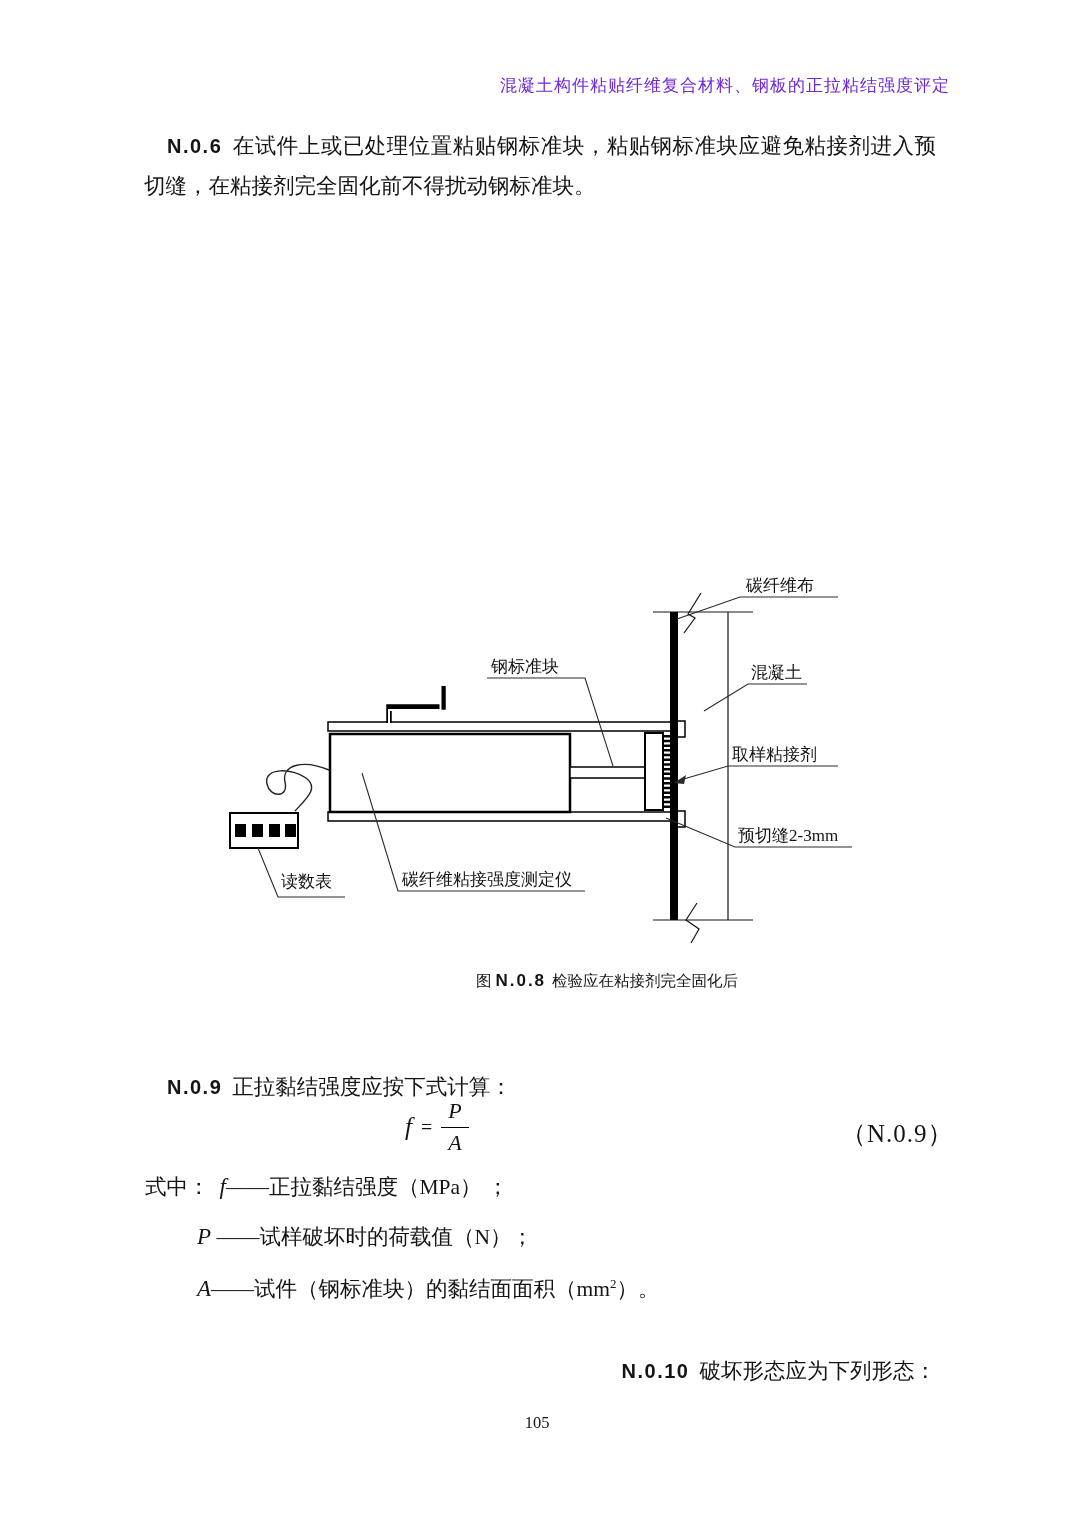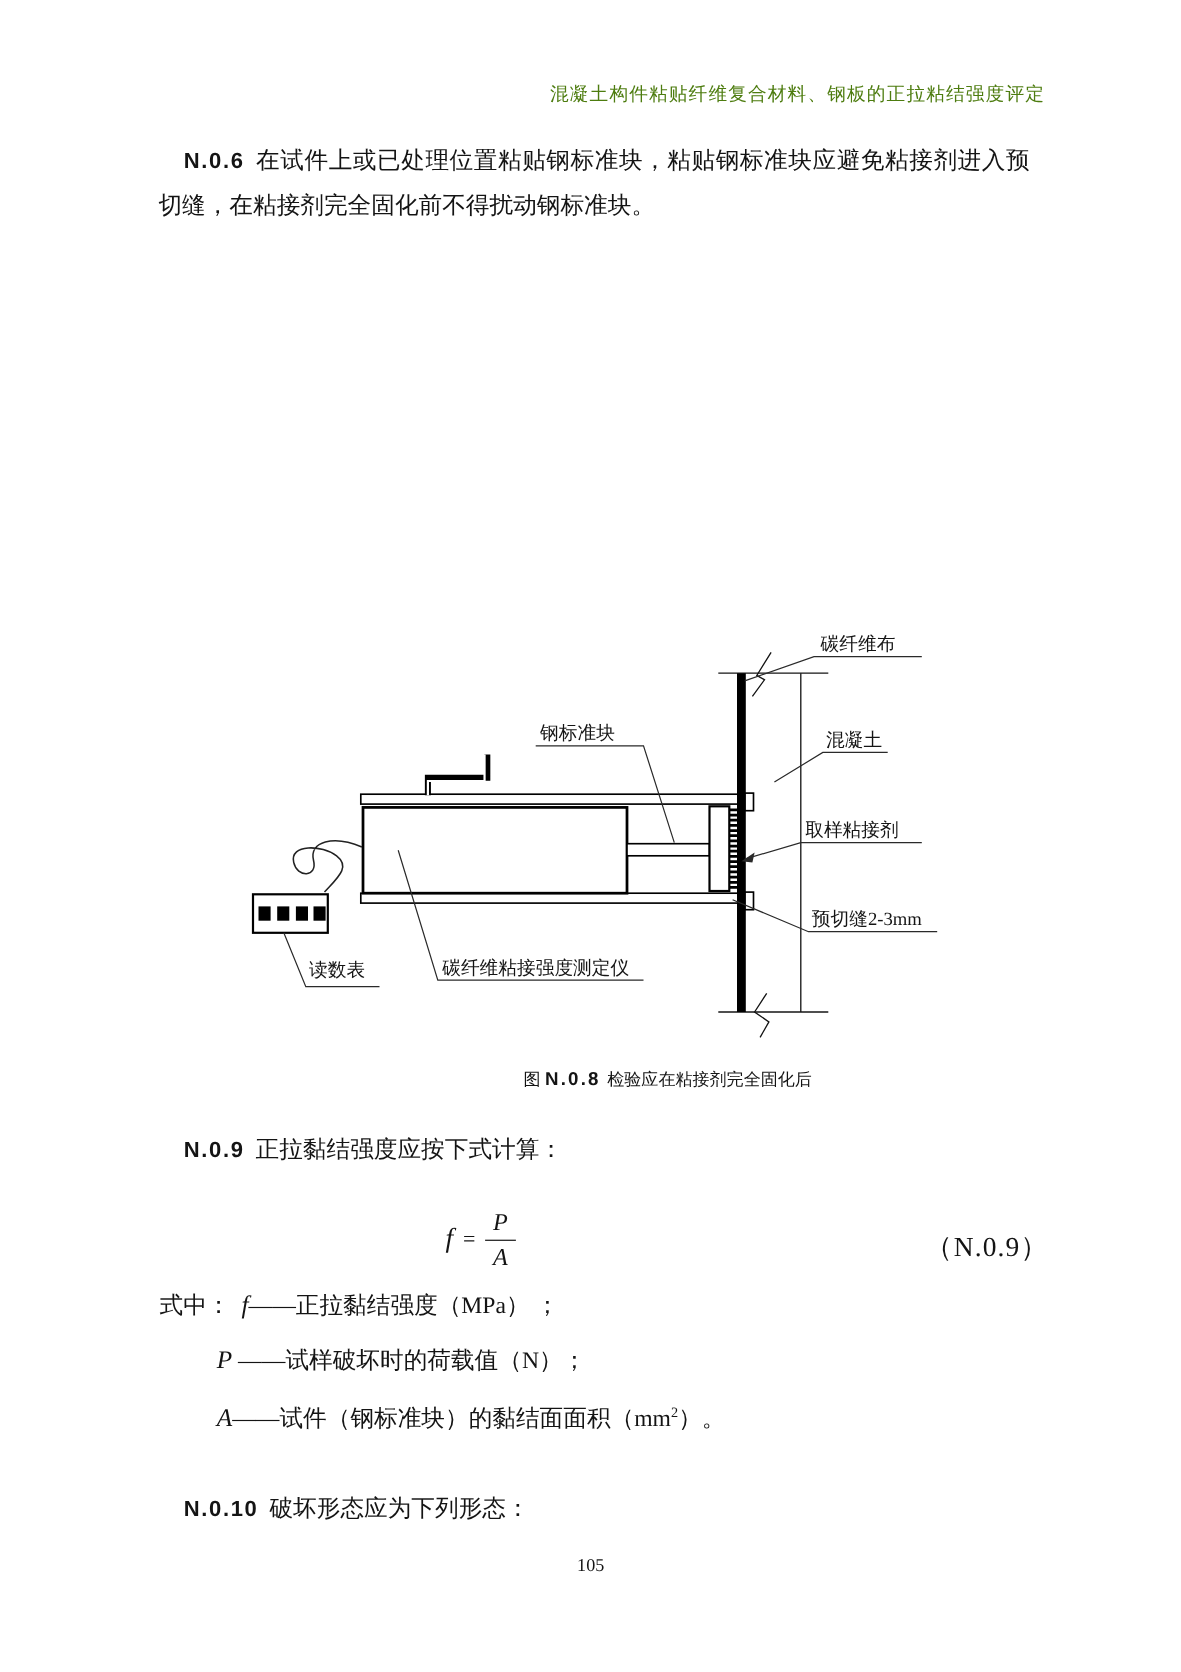--- a/index.html
+++ b/index.html
@@ -8,21 +8,21 @@
     width:1074px;height:1520px;
     background:#ffffff;
     font-family:"Liberation Serif","DejaVu Serif",serif;
     color:#141414;
     overflow:hidden;
   }
   .abs{position:absolute;}
   .header{
     left:145px;top:74px;width:805px;
     text-align:right;
-    font-size:17px;color:#4d7c0f;letter-spacing:1px;
+    font-size:17px;color:#6d28d9;letter-spacing:1px;
   }
   .para{
     left:144px;width:792px;
     font-size:21.5px;line-height:40px;
     text-align:justify;text-justify:inter-character;
     text-indent:23px;
   }
   .pnum{
     font-family:"Liberation Sans","DejaVu Sans",sans-serif;
     font-weight:700;font-size:20px;letter-spacing:1.5px;
@@ -122,35 +122,35 @@
     <text x="526" y="123">混凝土</text>
     <text x="507" y="205">取样粘接剂</text>
     <text x="513" y="286">预切缝2-3mm</text>
     <text x="266" y="117">钢标准块</text>
     <text x="177" y="330">碳纤维粘接强度测定仪</text>
     <text x="56" y="332">读数表</text>
   </svg>
 
   <div class="abs caption"><span>图</span><span class="cap-num">N.0.8</span><span>检验应在粘接剂完全固化后</span></div>
 
-  <div class="abs heading" style="top:1030px;"><span class="pnum">N.0.9</span><span>正拉黏结强度应按下式计算：</span></div>
+  <div class="abs heading" style="top:1072px;"><span class="pnum">N.0.9</span><span>正拉黏结强度应按下式计算：</span></div>
 
   <div class="abs formula">
     <span class="fvar">f</span>
     <span class="eq">=</span>
     <span class="frac">
       <span class="num">P</span>
       <span class="den">A</span>
     </span>
   </div>
   <div class="abs eqno">（N.0.9）</div>
 
   <div class="abs defline" style="left:197px;top:1222px;"><span class="dvar">P</span><span> ——试样破坏时的荷载值（N）；</span></div>
 
   <div class="abs defline" style="left:145px;top:1172px;"><span class="pre">式中：</span><span class="dvar">f</span><span>——正拉黏结强度（MPa） ；</span></div>
 
   <div class="abs defline" style="left:197px;top:1274px;"><span class="dvar">A</span><span>——试件（钢标准块）的黏结面面积（mm</span><sup>2</sup><span>）。</span></div>
 
-  <div class="abs heading" style="top:1356px;"><span class="pnum">N.0.10</span><span>破坏形态应为下列形态：</span></div>
+  <div class="abs heading" style="top:1356px;text-align:right;"><span class="pnum">N.0.10</span><span>破坏形态应为下列形态：</span></div>
 
   <div class="abs pageno">105</div>
 
 </div>
 
 </body></html>

